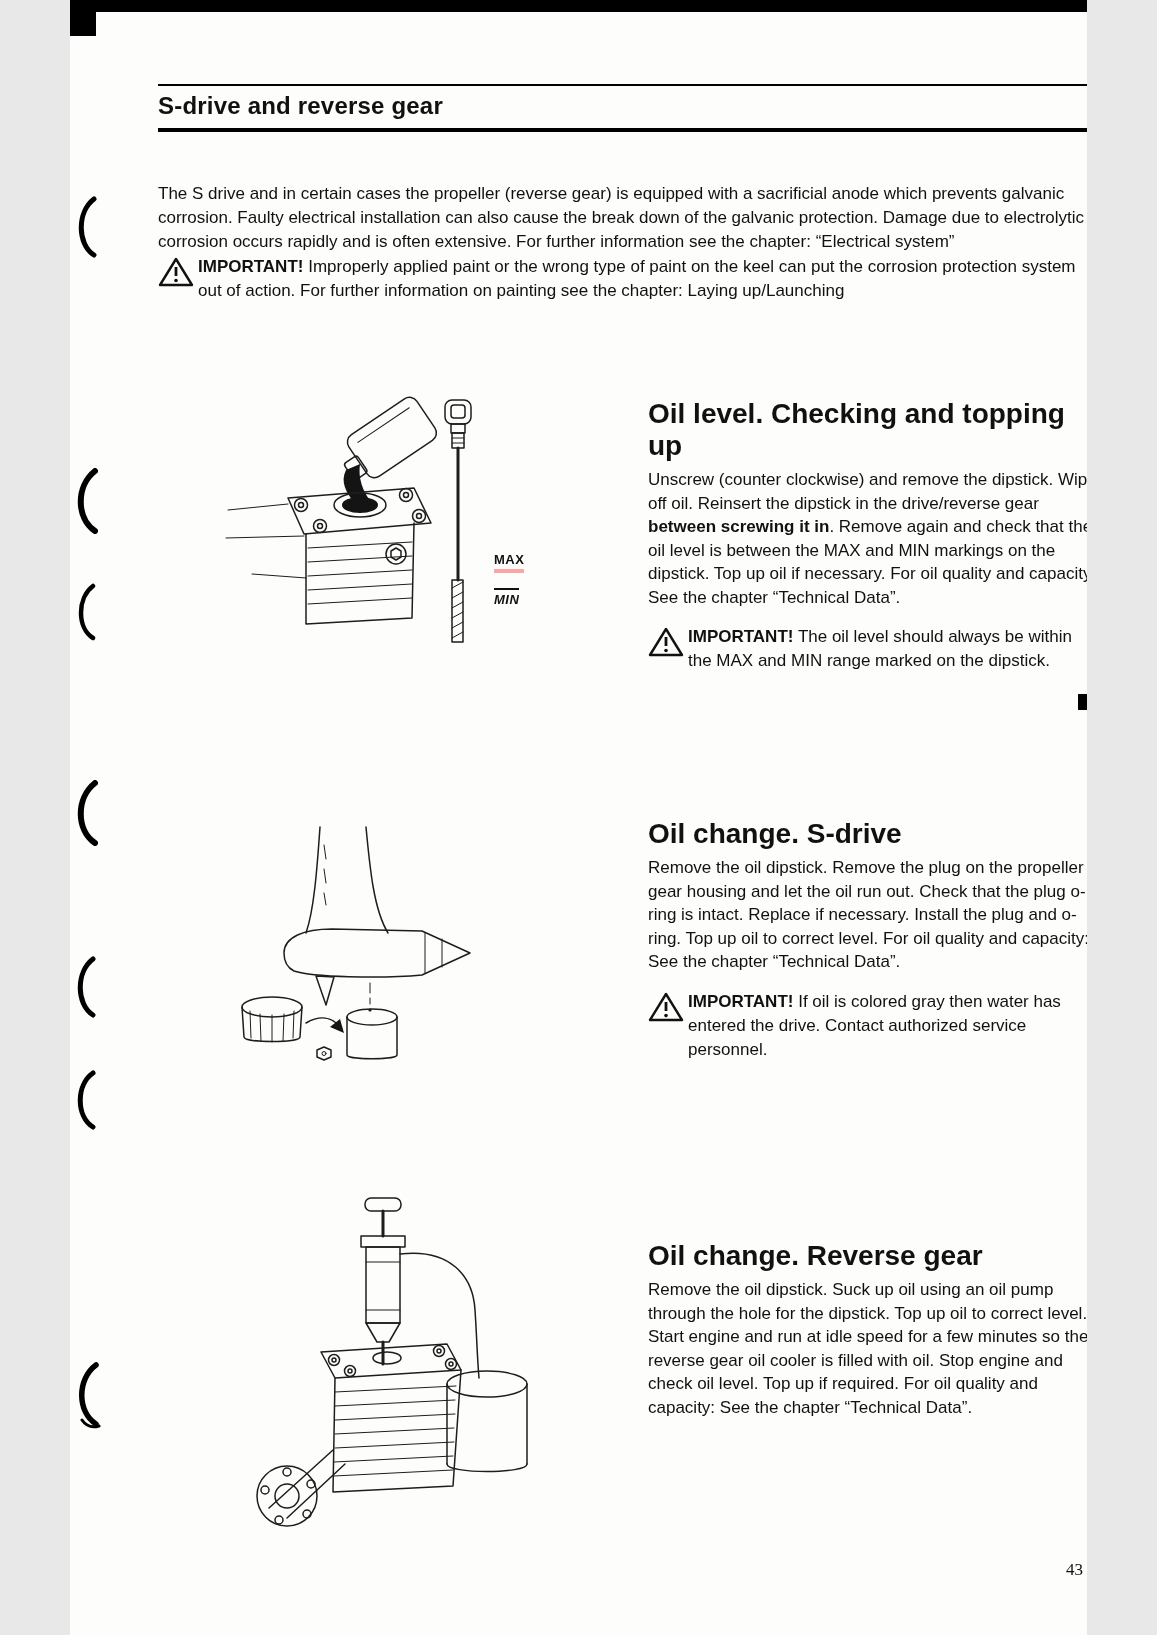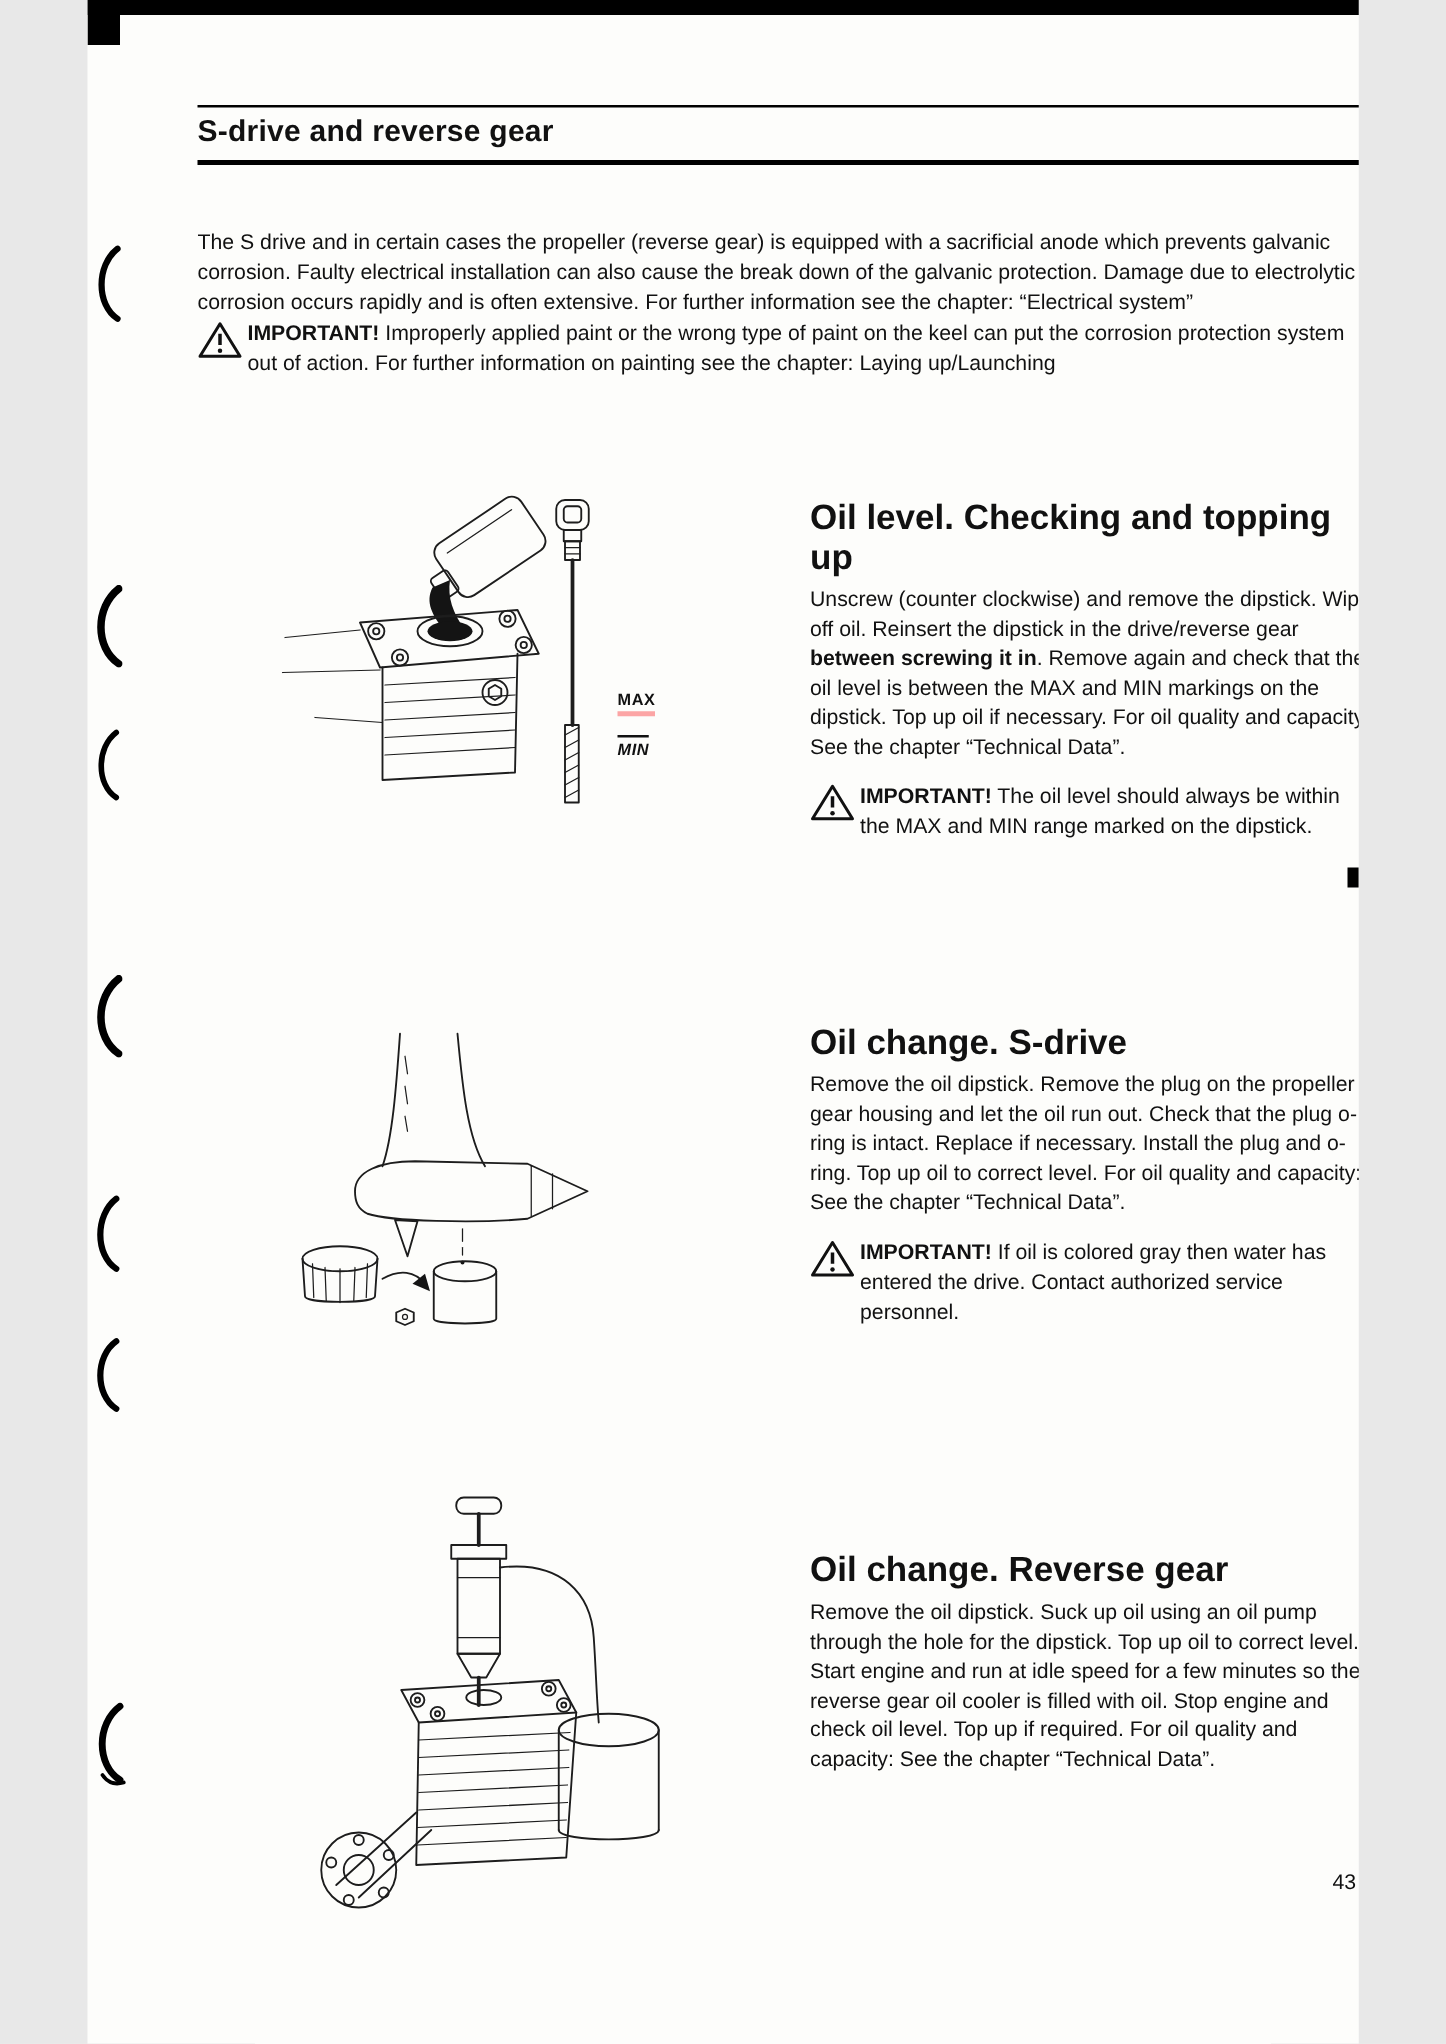--- a/index.html
+++ b/index.html
@@ -47,21 +47,21 @@
 
   .fig { overflow:visible; }
   .fig1 { left:130px; top:392px; width:430px; height:285px; }
   .fig2 { left:150px; top:825px; width:310px; height:240px; }
   .fig3 { left:165px; top:1192px; width:340px; height:355px; }
 
   .dip-label { position:absolute; font-size:13px; font-weight:bold; letter-spacing:.5px; }
   .dip-max { left:294px; top:160px; border-bottom:4px solid #fca5a5; padding-bottom:2px; }
   .dip-min { left:294px; top:196px; border-top:2px solid #111; padding-top:2px;font-style:italic; }
 
-  .page-number { left:996px; top:1496px; font-size:17px; }
+  .page-number { left:996px; top:1560px; font-size:17px;font-family:Liberation Serif, serif; }
 
   svg { display:block; }
   .lineart path, .lineart line, .lineart rect, .lineart ellipse, .lineart circle, .lineart polygon, .lineart polyline {
     stroke:#1d1d1d; fill:none; stroke-width:1.5; stroke-linecap:round; stroke-linejoin:round;
   }
   .lineart .fill { fill:#141414; stroke:none; }
   .lineart .thick { stroke-width:3; }
   .lineart .thin { stroke-width:1; }
 </style>
 </head>

